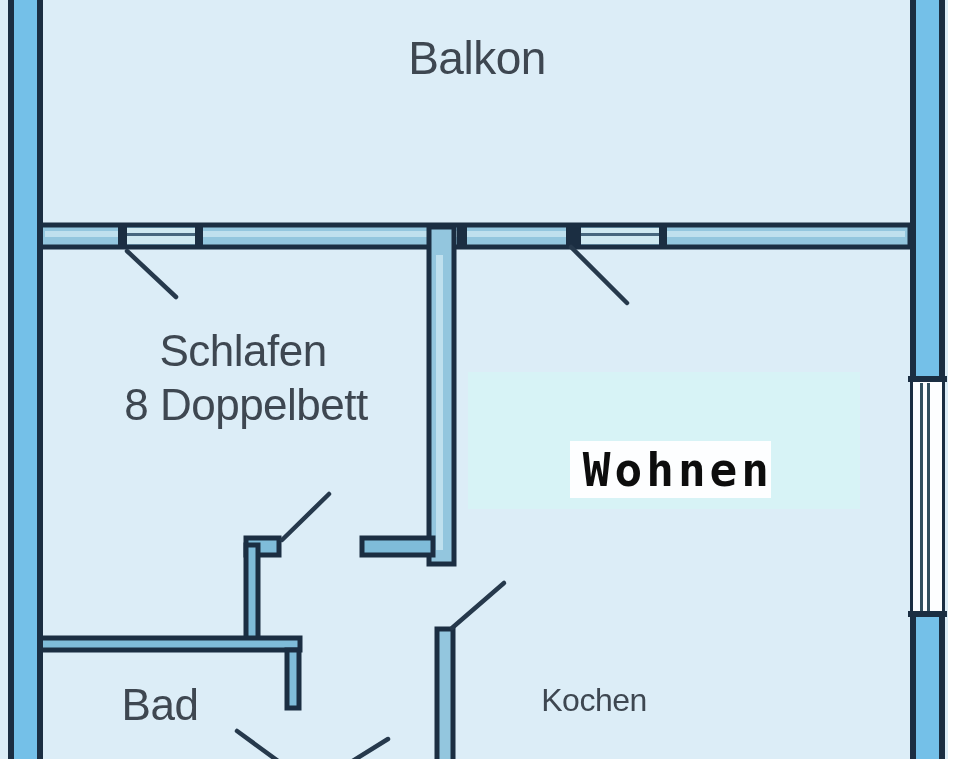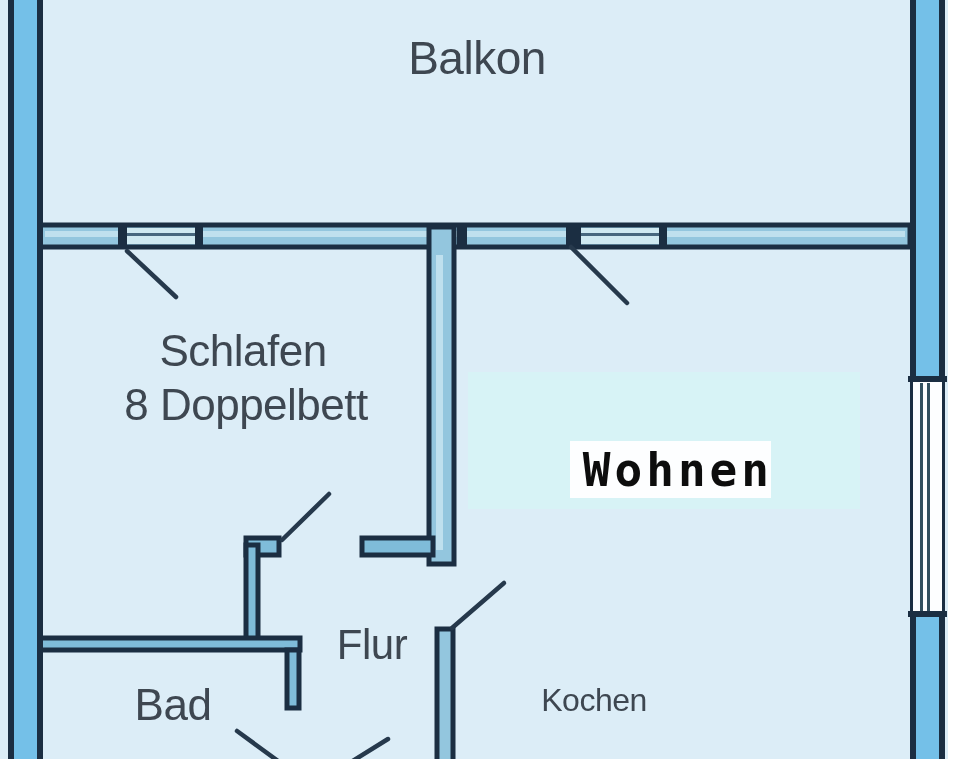--- a/index.html
+++ b/index.html
@@ -32,21 +32,21 @@
     position:absolute;
     transform:translate(-50%,-50%);
     color:var(--text,#3e4751);
     white-space:nowrap;
     letter-spacing:-0.5px;
   }
   .lbl-balkon{left:477px;top:58px;font-size:46px;}
   .lbl-schlafen{left:243px;top:351px;font-size:44px;}
   .lbl-doppelbett{left:246px;top:405px;font-size:44px;}
   .lbl-flur{left:372px;top:645px;font-size:42px;}
-  .lbl-bad{left:173px;top:705px;font-size:44px;}
+  .lbl-bad{left:160px;top:705px;font-size:44px;}
   .lbl-kochen{left:594px;top:700px;font-size:32px;}
 
   .wohnen-box{
     position:absolute;
     left:570px;top:441px;width:201px;height:57px;
     background:var(--label-box,#fdfeff);
     display:flex;align-items:center;justify-content:flex-end;
   }
   .wohnen-text{
     font-family:"DejaVu Sans Mono", monospace;
@@ -114,18 +114,17 @@
   <div class="room-label lbl-balkon">Balkon</div>
 
   <div class="room-label lbl-schlafen">Schlafen</div>
 
   <div class="room-label lbl-doppelbett">8 Doppelbett</div>
 
   <div class="wohnen-box">
     <span class="wohnen-text">Wohnen</span>
   </div>
 
-  <div class="room-label lbl-flur">Flur</div>
 
   <div class="room-label lbl-bad">Bad</div>
 
   <div class="room-label lbl-kochen">Kochen</div>
 </div>
 
 </body></html>

